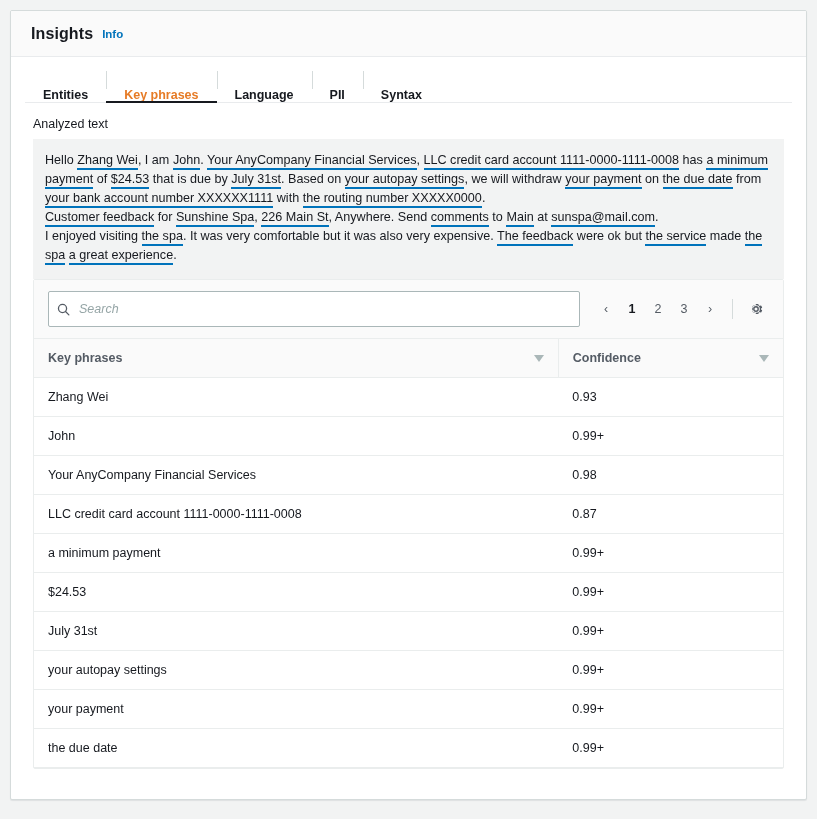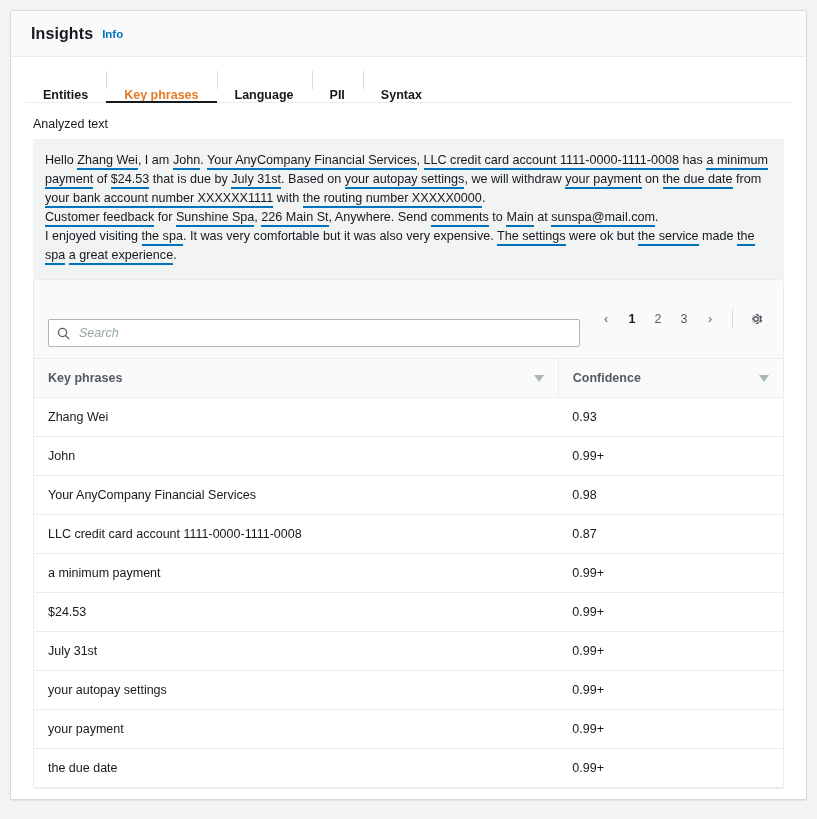--- a/index.html
+++ b/index.html
@@ -139,27 +139,26 @@
     display: flex;
     align-items: center;
     padding: 11px 14px;
     background: #fafafa;
     border-bottom: 1px solid #eaeded;
   }
   .search-box {
     flex: 1;
     display: flex;
     align-items: center;
-    height: 28px;
+    height: 36px;
     border: 1px solid #aab7b8;
     border-radius: 2px;
     background: #fff;
     padding: 0 8px;
     max-width: 578px;
-    margin-top: 28px;
   }
   .search-icon { margin-right: 7px; display:flex; }
   .search-input {
     border: 0; outline: none;
     font-size: 12.5px;
     font-family: "Liberation Sans", sans-serif;
     color: #16191f;
     width: 100%;
     background: transparent;
   }
@@ -254,21 +253,21 @@
           </div>
         </div>
     </div>
 
     <div class="section">
 
       <div class="section-label">Analyzed text</div>
       <div class="analyzed-box" id="analyzed-box">
           <p><span>Hello </span><span class="ent">Zhang Wei</span><span>, I am </span><span class="ent">John</span><span>. </span><span class="ent">Your AnyCompany Financial Services</span><span>, </span><span class="ent">LLC credit card account 1111-0000-1111-0008</span><span> has </span><span class="ent">a minimum payment</span><span> of </span><span class="ent">$24.53</span><span> that is due by </span><span class="ent">July 31st</span><span>. Based on </span><span class="ent">your autopay settings</span><span>, we will withdraw </span><span class="ent">your payment</span><span> on </span><span class="ent">the due date</span><span> from </span><span class="ent">your bank account number XXXXXX1111</span><span> with </span><span class="ent">the routing number XXXXX0000</span><span>.</span></p>
           <p><span class="ent">Customer feedback</span><span> for </span><span class="ent">Sunshine Spa</span><span>, </span><span class="ent">226 Main St</span><span>, Anywhere. Send </span><span class="ent">comments</span><span> to </span><span class="ent">Main</span><span> at </span><span class="ent">sunspa@mail.com</span><span>.</span></p>
-          <p><span>I enjoyed visiting </span><span class="ent">the spa</span><span>. It was very comfortable but it was also very expensive. </span><span class="ent">The settings</span><span> were ok but </span><span class="ent">the service</span><span> made </span><span class="ent">the spa</span><span> </span><span class="ent">a great experience</span><span>.</span></p>
+          <p><span>I enjoyed visiting </span><span class="ent">the spa</span><span>. It was very comfortable but it was also very expensive. </span><span class="ent">The feedback</span><span> were ok but </span><span class="ent">the service</span><span> made </span><span class="ent">the spa</span><span> </span><span class="ent">a great experience</span><span>.</span></p>
         </div>
 
 
       <div class="table-card">
         <div class="table-toolbar">
           <div class="search-box">
             <span class="search-icon">
               <svg width="13" height="13" viewBox="0 0 16 16">
                 <circle cx="6.8" cy="6.8" r="5" fill="none" stroke="#545b64" stroke-width="1.6"></circle>
                 <line x1="10.5" y1="10.5" x2="14.6" y2="14.6" stroke="#545b64" stroke-width="1.6" stroke-linecap="round"></line>

